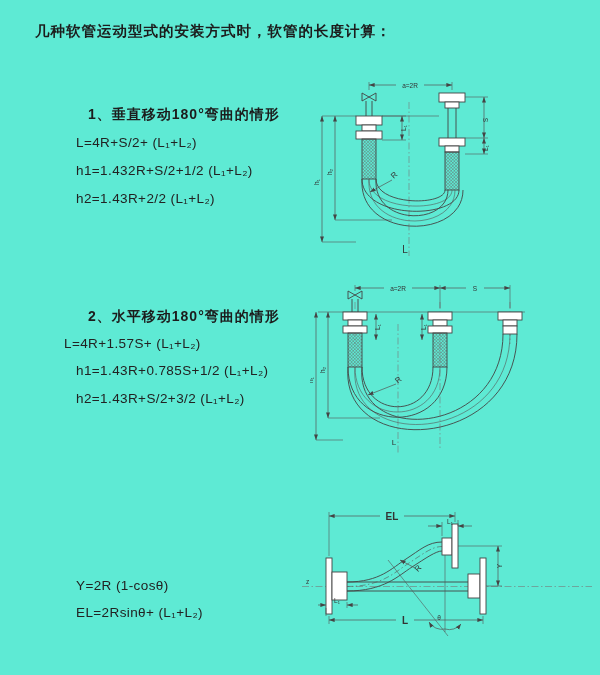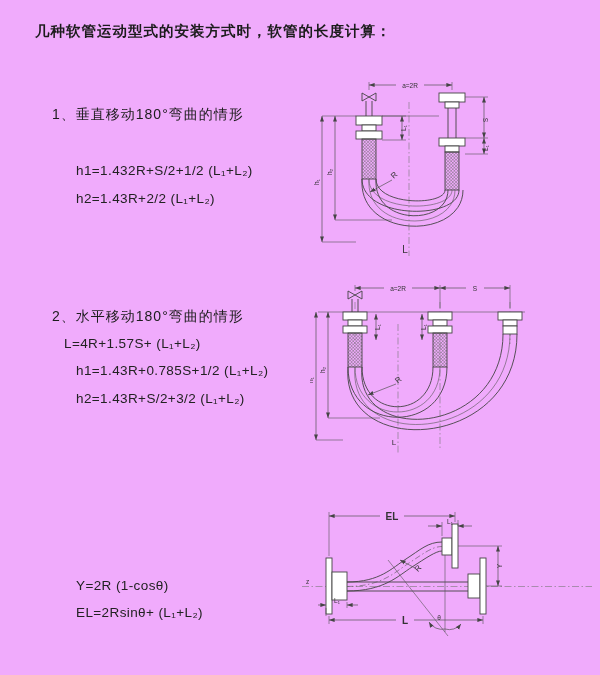--- a/index.html
+++ b/index.html
@@ -1,19 +1,19 @@
 <!DOCTYPE html>
 <html><head>
 <meta charset="utf-8">
 <style>
   html,body{margin:0;padding:0;background:#fff;}
-  .page{position:relative;width:600px;height:675px;background:#f0abfc;overflow:hidden;
+  .page{position:relative;width:600px;height:675px;background:#5eead4;overflow:hidden;
         font-family:"Liberation Sans","DejaVu Sans",sans-serif;color:#1c1c1c;}
   .title{position:absolute;left:35px;top:22px;font-size:14.5px;font-weight:bold;letter-spacing:1px;}
-  .sec-heading{position:absolute;font-size:14px;font-weight:normal;letter-spacing:1px;white-space:nowrap;}
+  .sec-heading{position:absolute;font-size:14px;font-weight:bold;letter-spacing:1px;white-space:nowrap;margin-left:36px;}
   .formula{position:absolute;font-size:13.5px;letter-spacing:.4px;white-space:nowrap;color:#222;}
   .diag{position:absolute;}
   svg text{font-family:"Liberation Sans","DejaVu Sans",sans-serif;fill:#333;}
   .dimtxt{font-size:6.5px;}
   .dimtxt-big{font-size:10px;}
   .thin{stroke:#555;stroke-width:.6;fill:none;}
   .draw{stroke:#444;stroke-width:.9;fill:none;}
   .drawf{stroke:#444;stroke-width:.9;fill:#fff;}
   .dim{stroke:#555;stroke-width:.7;fill:none;}
   .cl{stroke:#777;stroke-width:.6;fill:none;stroke-dasharray:7 2.5 1.5 2.5;}
@@ -33,20 +33,21 @@
       </marker>
       <pattern id="braid" width="3.2" height="3.2" patternUnits="userSpaceOnUse">
         <path d="M0,3.2 L3.2,0 M0,0 L3.2,3.2" stroke="#666" stroke-width="0.45"></path>
       </pattern>
     </defs>
   </svg>
 
   <div class="title">几种软管运动型式的安装方式时，软管的长度计算：</div>
 
   <div class="sec-heading" style="left:52px;top:106px">1、垂直移动180°弯曲的情形</div>
+  <div class="formula" style="left:76px;top:135px">L=4R+S/2+ (L₁+L₂)</div>
   <div class="formula" style="left:76px;top:163px">h1=1.432R+S/2+1/2 (L₁+L₂)</div>
   <div class="formula" style="left:76px;top:191px">h2=1.43R+2/2 (L₁+L₂)</div>
 
   <div class="sec-heading" style="left:52px;top:308px">2、水平移动180°弯曲的情形</div>
   <div class="formula" style="left:64px;top:336px">L=4R+1.57S+ (L₁+L₂)</div>
   <div class="formula" style="left:76px;top:363px">h1=1.43R+0.785S+1/2 (L₁+L₂)</div>
   <div class="formula" style="left:76px;top:391px">h2=1.43R+S/2+3/2 (L₁+L₂)</div>
 
   <div class="formula" style="left:76px;top:578px">Y=2R (1-cosθ)</div>
   <div class="formula" style="left:76px;top:605px">EL=2Rsinθ+ (L₁+L₂)</div>

